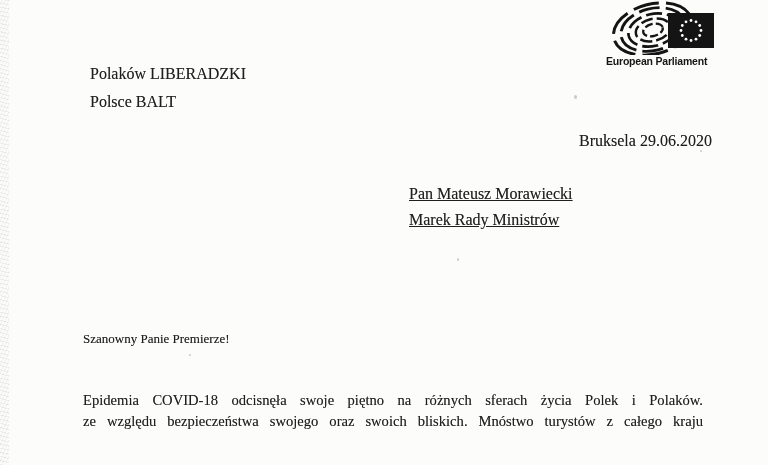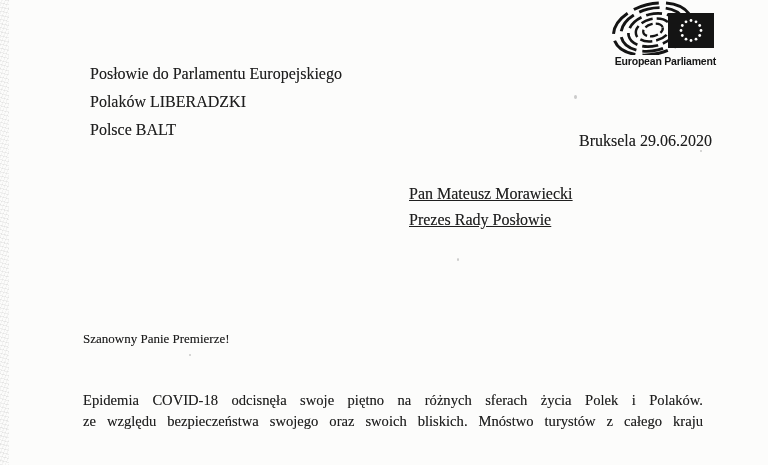--- a/index.html
+++ b/index.html
@@ -26,21 +26,21 @@
 
   
   .sender { position: absolute; left: 90px; top: 66px; font-size: 16px; }
   .sender div { line-height: 1; margin-bottom: 12px; white-space: nowrap; }
   .sender div:nth-child(3) { margin-top: 3px; }
 
   
   .ep-logo { position: absolute; left: 606px; top: 1px; width: 110px; }
   .ep-logo svg { display: block; }
   .ep-caption {
-    margin-top: 0px; width: 110px; text-align: right;
+    margin-top: 0px; width: 110px; text-align: left;
     font-family: "Liberation Sans", "DejaVu Sans", sans-serif;
     font-size: 10.5px; font-weight: 700; letter-spacing: -0.2px;
     color: #161616; white-space: nowrap;
   }
 
   .dateline { position: absolute; left: 579px; top: 132px; font-size: 16px; white-space: nowrap; }
 
   .recipient { position: absolute; left: 409px; top: 186px; font-size: 16px; text-decoration: underline; }
   .recipient div { line-height: 1; margin-bottom: 10px; white-space: nowrap; }
 
@@ -53,21 +53,20 @@
     word-spacing: 0.5px;
   }
 </style>
 </head>
 <body>
 
 <div id="page">
   <div class="scan-edge"></div>
 
   <div class="sender txt">
-    <div>Posłowie do Parlamentu Europejskiego</div>
     <div>Polaków LIBERADZKI</div>
     <div>Polsce BALT</div>
   </div>
 
   <div class="ep-logo">
     <svg width="110" height="54" viewBox="0 0 110 54" aria-hidden="true">
       <g fill="none" stroke="#141414" transform="rotate(-14 47 29)">
         <ellipse cx="47" cy="29" rx="10" ry="6" stroke-width="2.3" stroke-dasharray="8 3" stroke-dashoffset="2"></ellipse>
         <ellipse cx="47" cy="29" rx="17.5" ry="11" stroke-width="2.5" stroke-dasharray="12 4" stroke-dashoffset="6"></ellipse>
         <ellipse cx="47" cy="29" rx="25" ry="16" stroke-width="2.7" stroke-dasharray="16 5" stroke-dashoffset="11"></ellipse>
@@ -92,21 +91,21 @@
         </g>
       </g>
     </svg>
     <div class="ep-caption">European Parliament</div>
   </div>
 
   <div class="dateline txt">Bruksela 29.06.2020</div>
 
   <div class="recipient txt">
     <div>Pan Mateusz Morawiecki</div>
-    <div>Prezes Rady Posłowie</div>
+    <div>Marek Rady Ministrów</div>
   </div>
 
   <div class="salutation txt">Szanowny Panie Premierze!</div>
 
   <div class="body-block txt">
     <div class="body-line">Epidemia COVID-18 odcisnęła swoje piętno na różnych sferach życia Polek i Polaków.</div>
     <div class="body-line">ze względu bezpieczeństwa swojego oraz swoich bliskich. Mnóstwo turystów z całego kraju</div>
   </div>
 
   <div class="speck" style="left:574px; top:95px; width:3px; height:4px;"></div>

